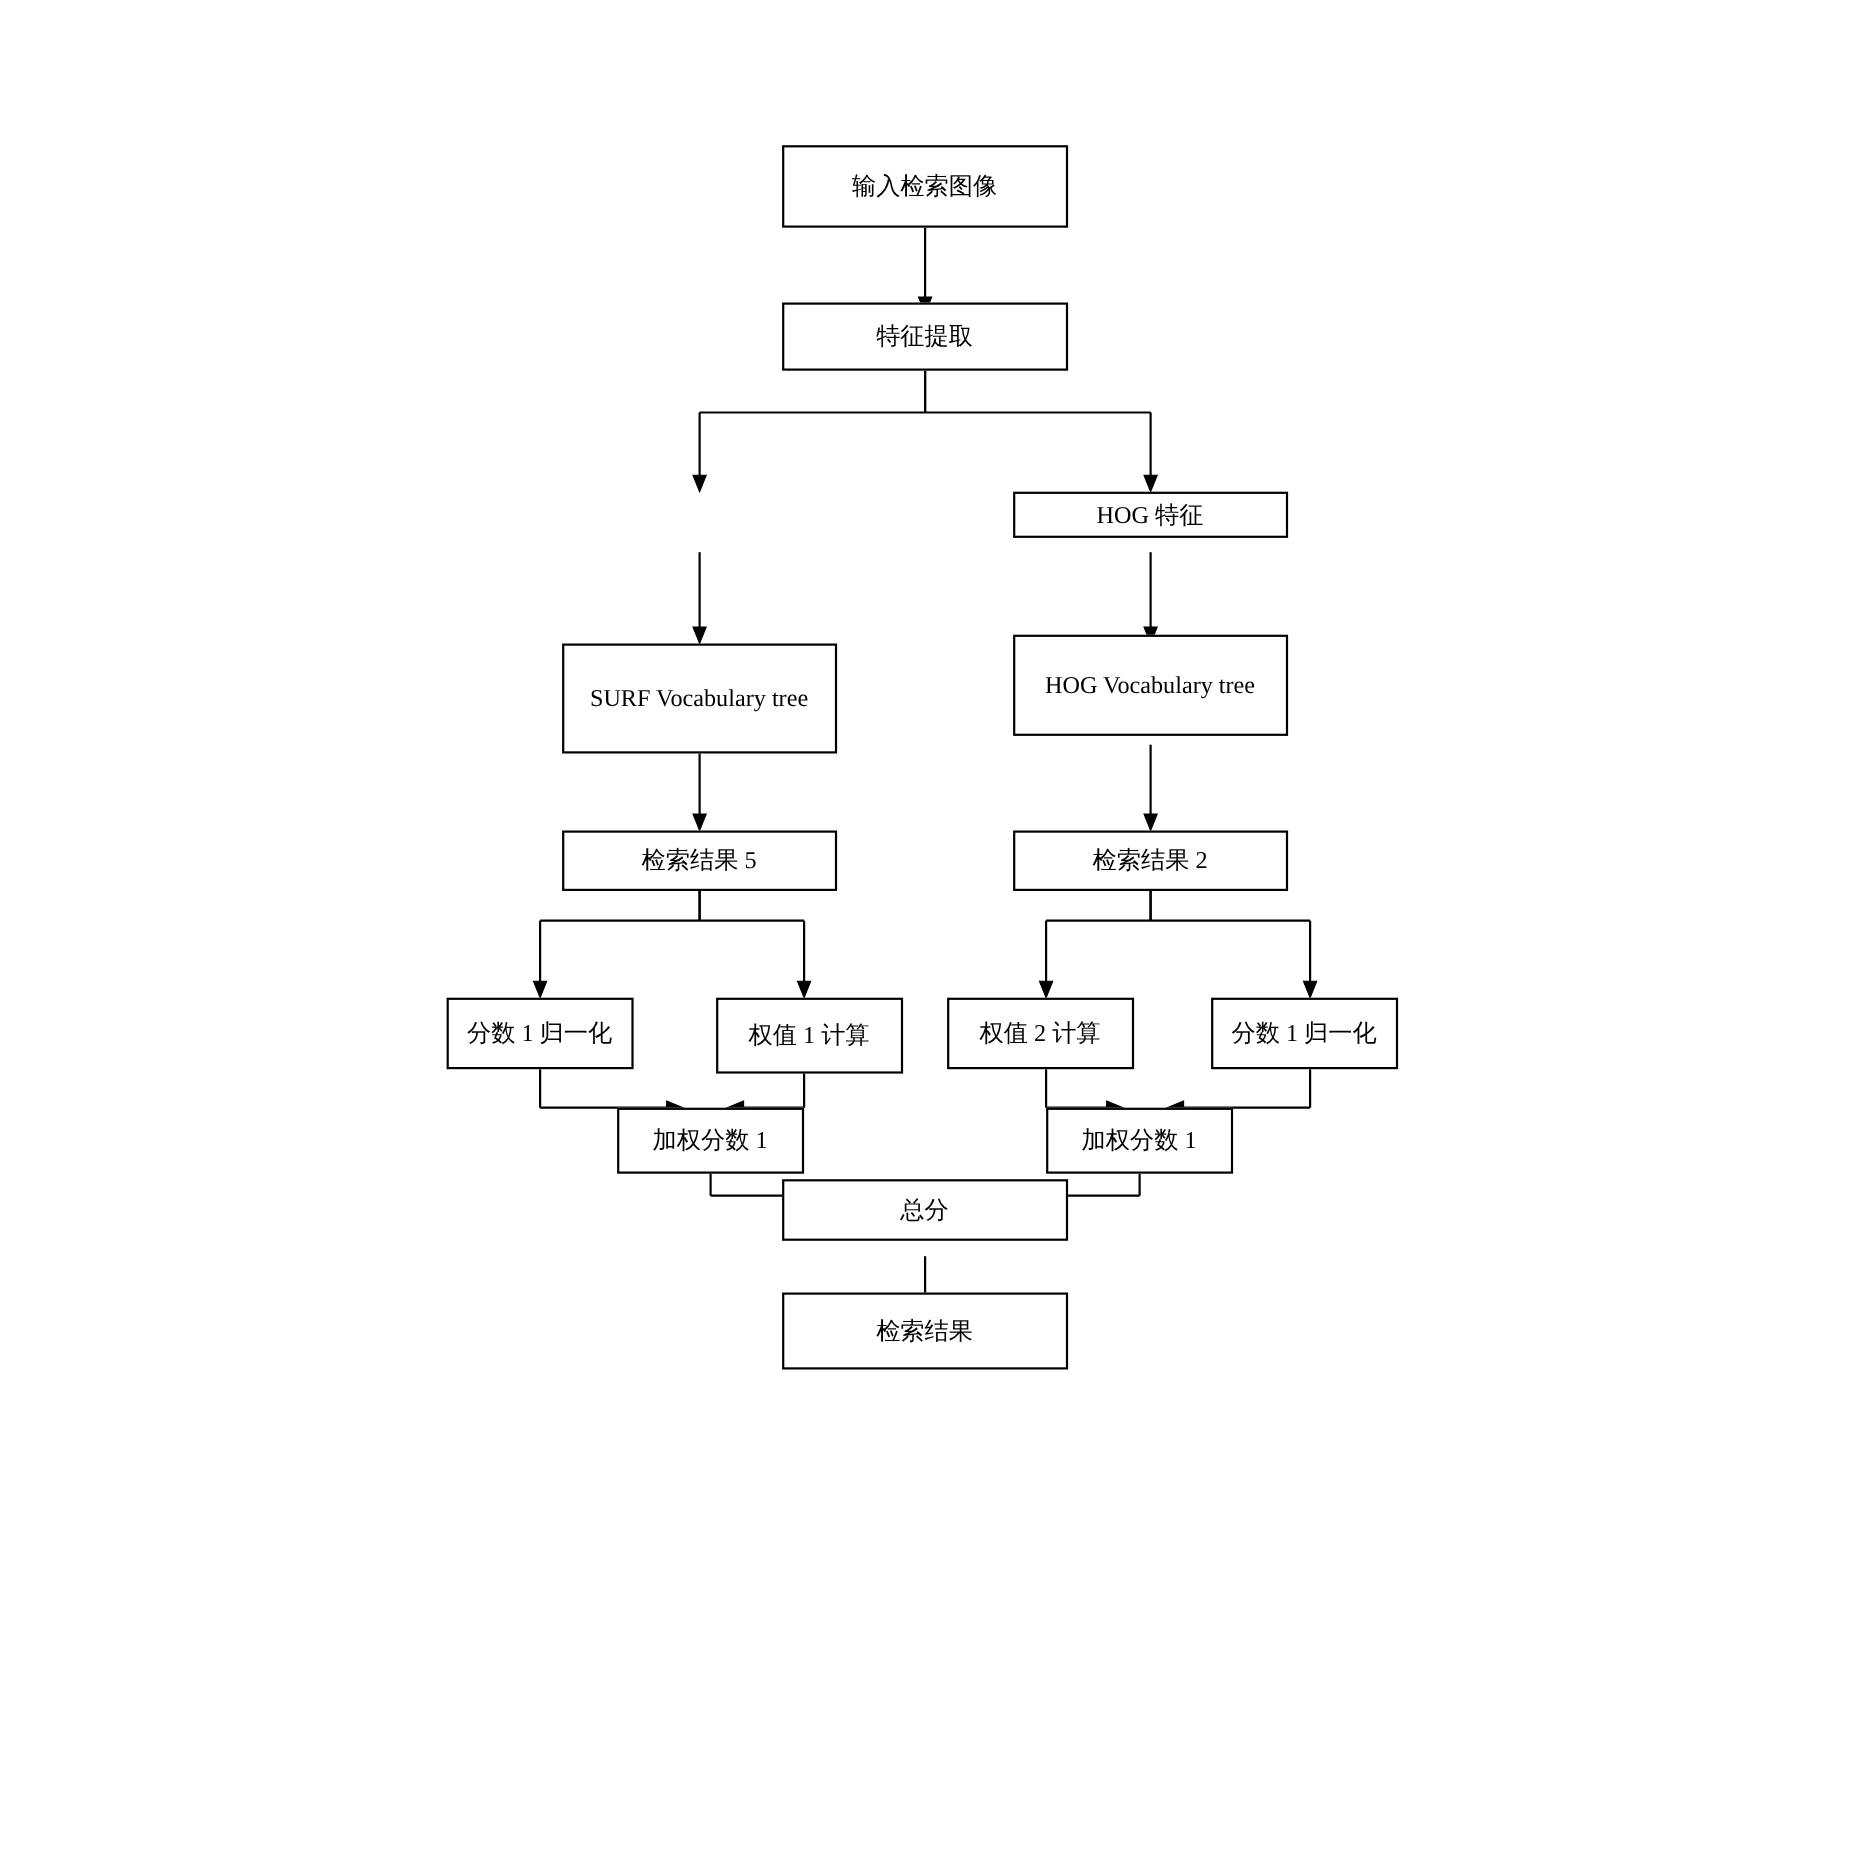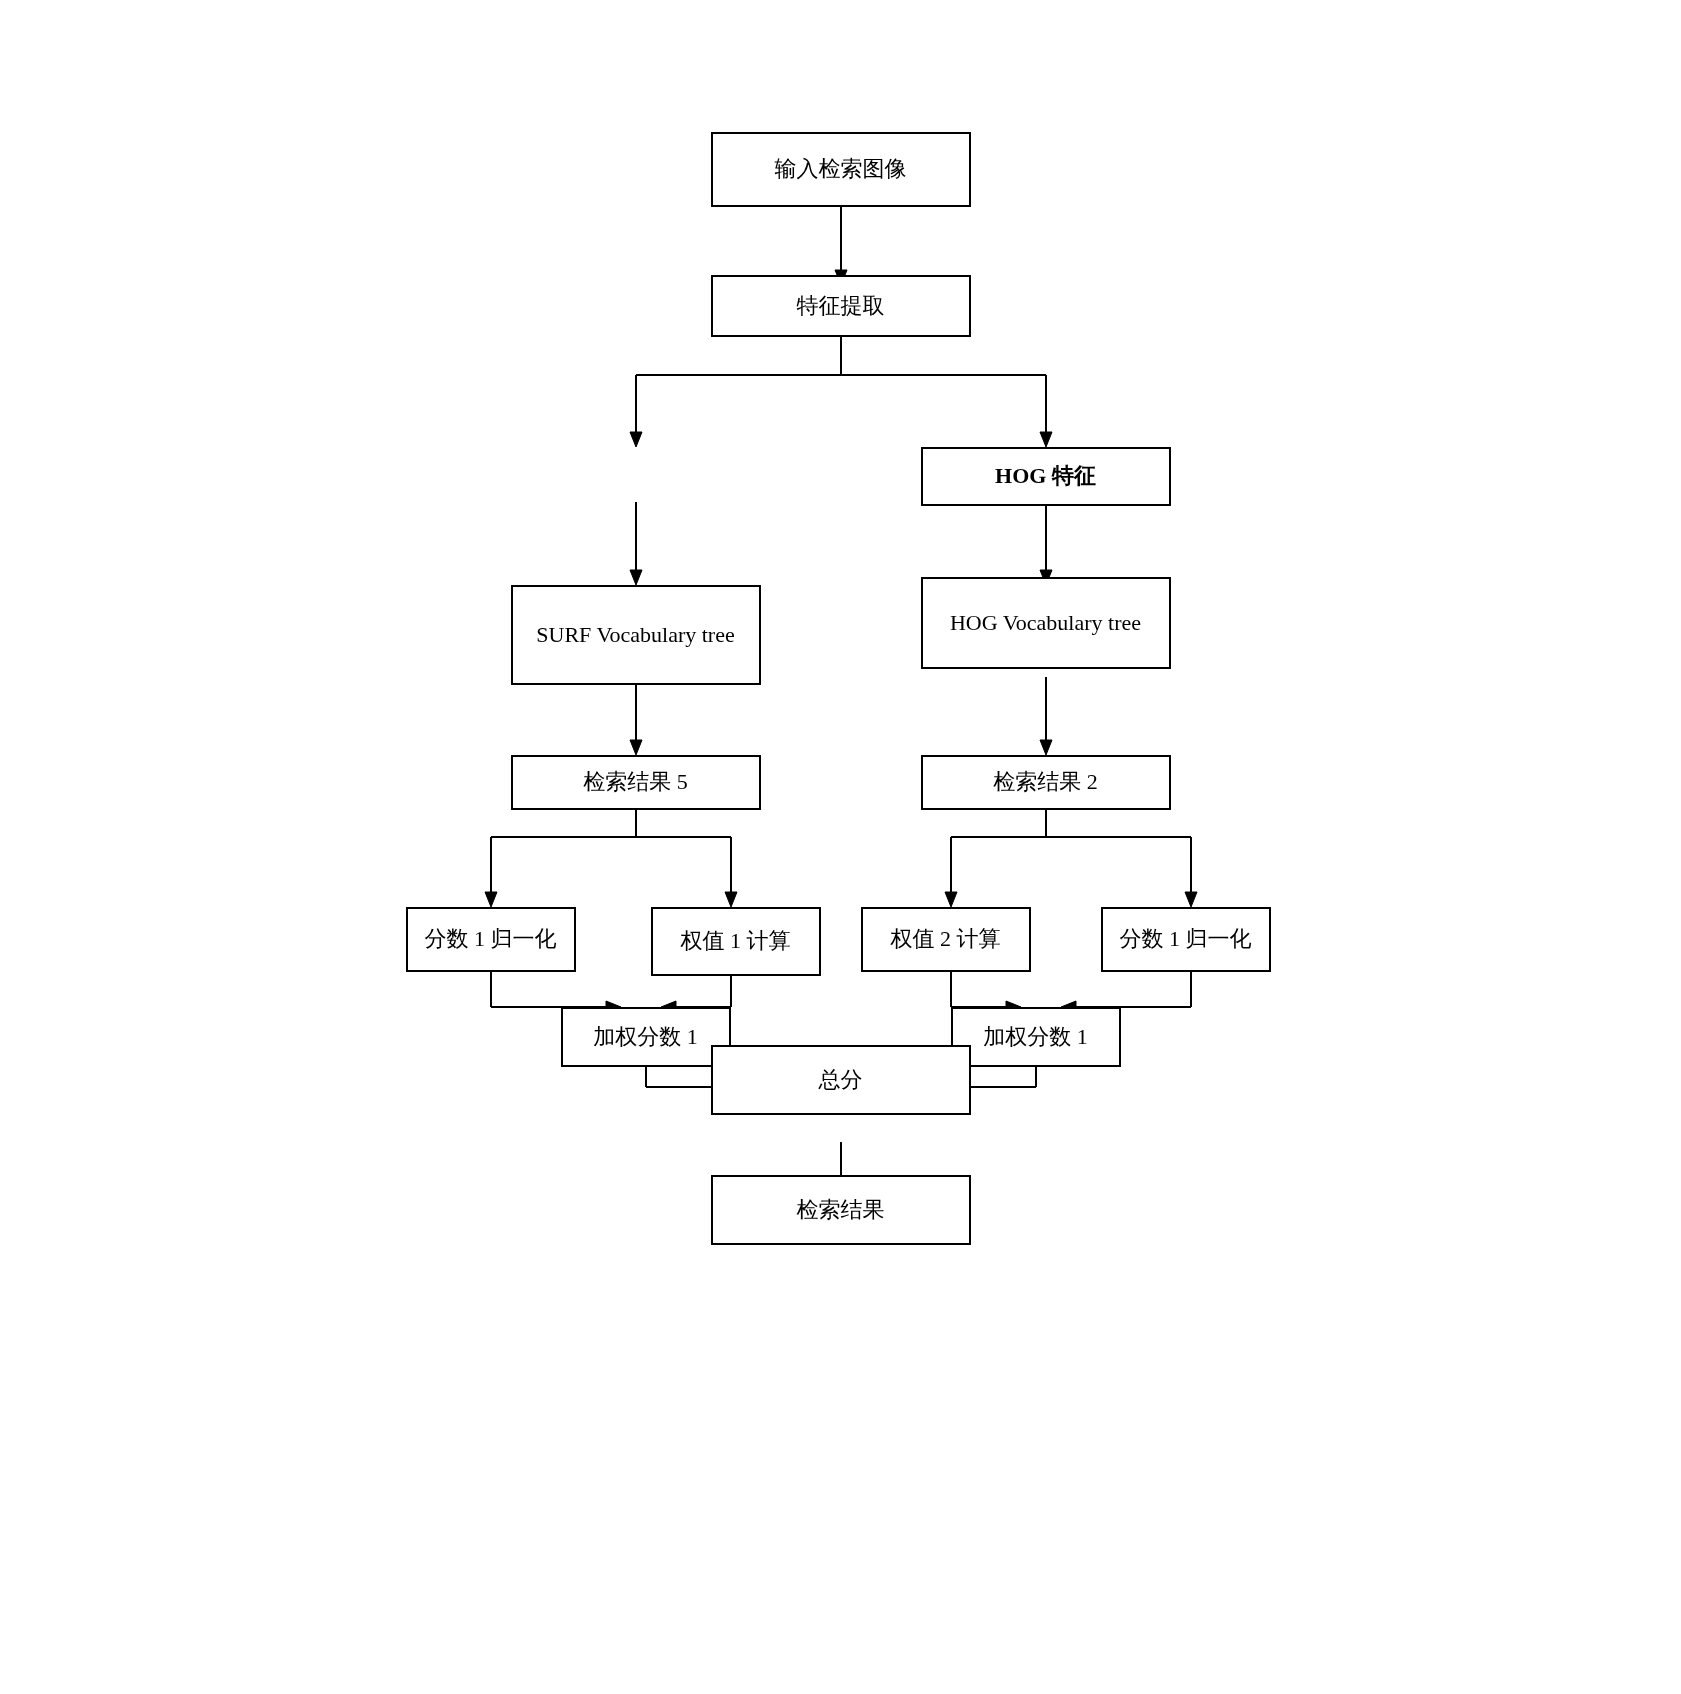--- a/index.html
+++ b/index.html
@@ -125,21 +125,21 @@
 
     <line x1="450" y1="1045" x2="450" y2="1128"></line>
     <polygon points="444,1123 450,1138 456,1123"></polygon>
   </svg>
 
   <div class="box" style="left:320px; top:35px; width:260px; height:75px;">输入检索图像</div>
 
   <div class="box" style="left:320px; top:178px; width:260px; height:62px;">特征提取</div>
 
 
-  <div class="box" style="left:530px; top:350px; width:250px; height:59px;font-weight:bold;">HOG 特征</div>
+  <div class="box" style="left:530px; top:350px; width:250px; height:42px;">HOG 特征</div>
 
   <div class="box" style="left:120px; top:488px; width:250px; height:100px; line-height:1.3;">SURF
 Vocabulary tree</div>
 
   <div class="box" style="left:530px; top:480px; width:250px; height:92px; line-height:1.3;">HOG
 Vocabulary tree</div>
 
   <div class="box" style="left:120px; top:658px; width:250px; height:55px;">检索结果 5</div>
 
   <div class="box" style="left:530px; top:658px; width:250px; height:55px;">检索结果 2</div>
@@ -149,17 +149,17 @@
   <div class="box" style="left:260px; top:810px; width:170px; height:69px;">权值 1 计算</div>
 
   <div class="box" style="left:470px; top:810px; width:170px; height:65px;">权值 2 计算</div>
 
   <div class="box" style="left:710px; top:810px; width:170px; height:65px;">分数 1 归一化</div>
 
   <div class="box" style="left:170px; top:910px; width:170px; height:60px;">加权分数 1</div>
 
   <div class="box" style="left:560px; top:910px; width:170px; height:60px;">加权分数 1</div>
 
-  <div class="box" style="left:320px; top:948px; width:260px; height:70px;">总分</div>
+  <div class="box" style="left:320px; top:975px; width:260px; height:56px;">总分</div>
 
   <div class="box" style="left:320px; top:1078px; width:260px; height:70px;">检索结果</div>
 
 </div>
 
 </body></html>

